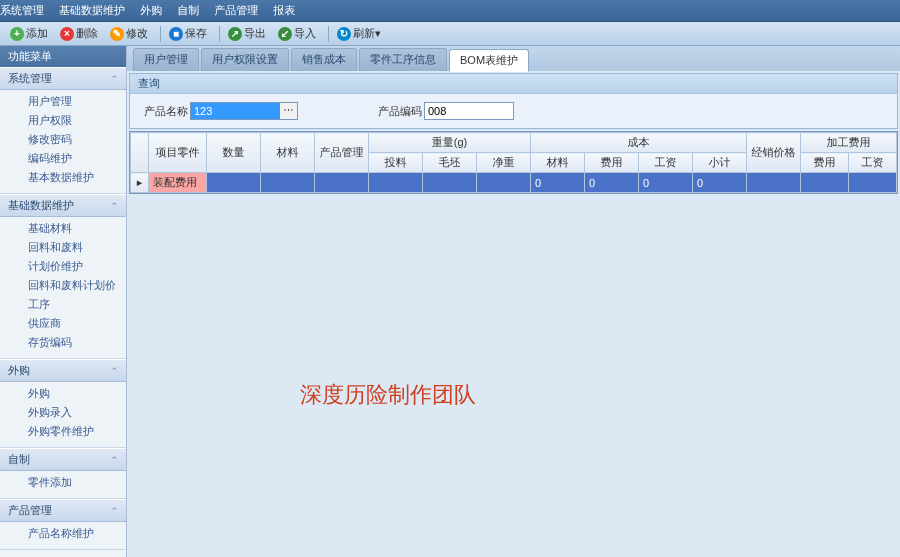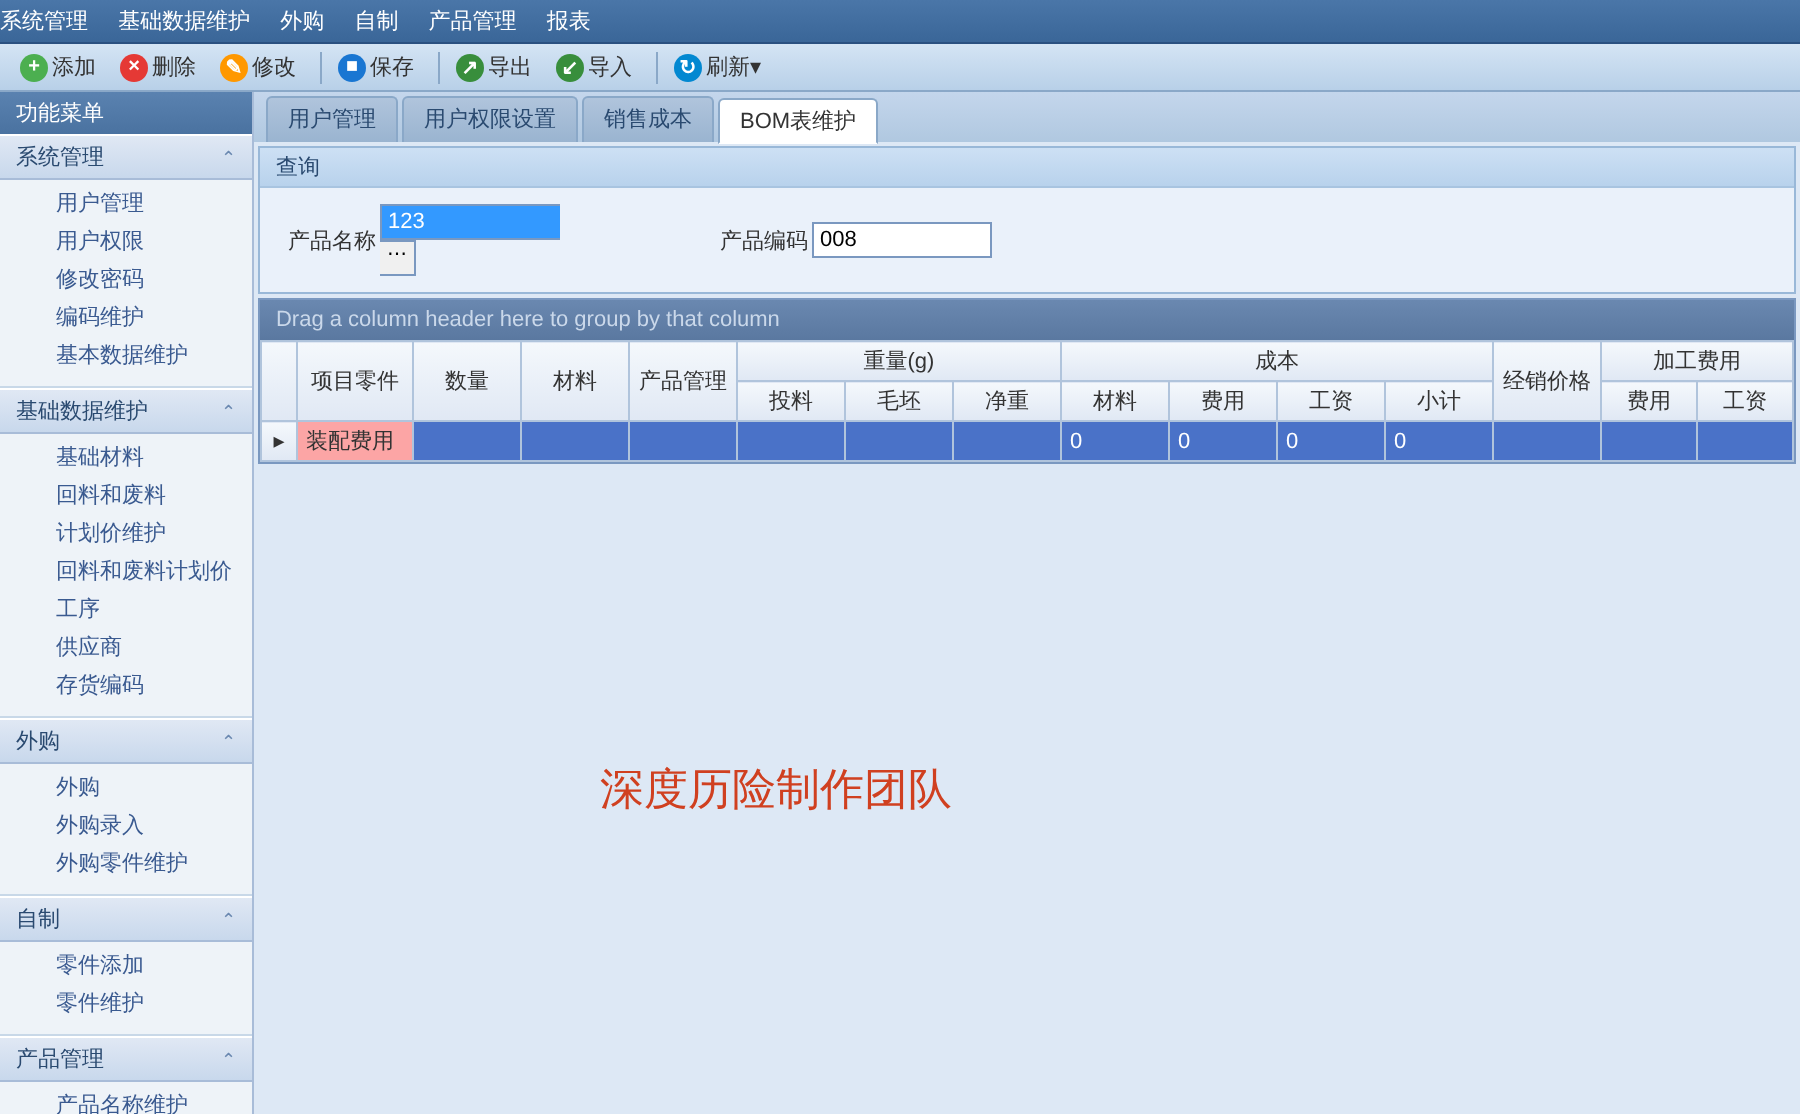--- a/index.html
+++ b/index.html
@@ -35,21 +35,21 @@
 .tab { padding: 3px 10px; margin-right: 2px; font-size: 11px; background: linear-gradient(#b0c4dc, #9ab4d0); color: #2a4a70; border: 1px solid #8aa8c8; border-bottom: none; border-radius: 3px 3px 0 0; cursor: pointer; }
 .tab.active { background: #fff; color: #333; border-bottom: 1px solid #fff; position: relative; top: 1px; }
 
 .content { flex: 1; background: #dde8f5; padding: 0; overflow: auto; }
 .query-box { margin: 2px; border: 1px solid #99b8d8; background: #eaf1fa; }
 .query-title { background: linear-gradient(#cde0f4, #b8d2ec); padding: 2px 8px; font-size: 11px; color: #2a4a70; border-bottom: 1px solid #a8c4e0; }
 .query-body { padding: 8px 14px; display: flex; gap: 80px; }
 .field { display: flex; align-items: center; gap: 2px; }
 .field label { font-size: 11px; color: #333; }
 .field input { border: 1px solid #7a98c0; padding: 1px 3px; font-size: 11px; height: 18px; width: 90px; }
-.lookup { display: flex; flex-direction: column; }
+.lookup { display: flex; }
 .lookup input { border-right: none; }
 .lookup .dots { border: 1px solid #7a98c0; border-left: none; width: 18px; height: 18px; background: #f0f0f0; text-align: center; font-size: 10px; line-height: 14px; cursor: pointer; }
 .sel { background: #3399ff; color: #fff; }
 
 .grid { margin: 2px; border: 1px solid #7a98c0; background: #fff; }
 .grid-groupbar { background: linear-gradient(#6a88b0, #5a78a0); color: #cad8ea; padding: 4px 8px; font-size: 11px; }
 .grid-head table, .grid-body table { border-collapse: collapse; width: 100%; table-layout: fixed; }
 .grid th { background: linear-gradient(#f4f8fc, #e0e8f4); border: 1px solid #b0c4dc; font-size: 11px; color: #333; font-weight: normal; padding: 2px 4px; text-align: center; }
 .grid td { border: 1px solid #b0c4dc; font-size: 11px; padding: 2px 4px; height: 18px; text-align: left; }
 .grid .row-indicator { width: 18px; background: linear-gradient(#f4f8fc, #e0e8f4); text-align: center; color: #444; }
@@ -144,40 +144,40 @@
             <div class="side-item">外购零件维护</div>
           </div>
         </div>
         <div class="side-group">
           <div class="side-header">
             <span>自制</span>
             <span class="chev">⌃</span>
           </div>
           <div class="side-items">
             <div class="side-item">零件添加</div>
-            <div class="side-item">零件维护</div>
           </div>
         </div>
         <div class="side-group">
           <div class="side-header">
             <span>产品管理</span>
             <span class="chev">⌃</span>
           </div>
           <div class="side-items">
             <div class="side-item">产品名称维护</div>
           </div>
         </div>
       </div>
   </div>
 
   <div class="main">
     <div class="tabs" id="tabs">
         <div class="tab">用户管理</div>
         <div class="tab">用户权限设置</div>
         <div class="tab">销售成本</div>
+        <div class="tab">零件工序信息</div>
         <div class="tab active">BOM表维护</div>
       </div>
     <div class="content">
       <div class="query-box">
         <div class="query-title">查询</div>
         <div class="query-body">
           <div class="field">
             <label>产品名称</label>
             <div class="lookup">
               <input type="text" class="sel" value="123" style="">
@@ -185,21 +185,20 @@
             </div>
           </div>
           <div class="field">
             <label>产品编码</label>
             <input type="text" value="008" style="">
           </div>
         </div>
       </div>
 
       <div class="grid">
-        <div class="grid-groupbar">Drag a column header here to group by that column</div>
         <div class="grid-head">
           <table>
             <colgroup>
               <col style="width:18px">
                 <col style="width:58px">
                 <col style="width:54px">
                 <col style="width:54px">
                 <col style="width:54px">
               <col style="width:54px">
                 <col style="width:54px">

